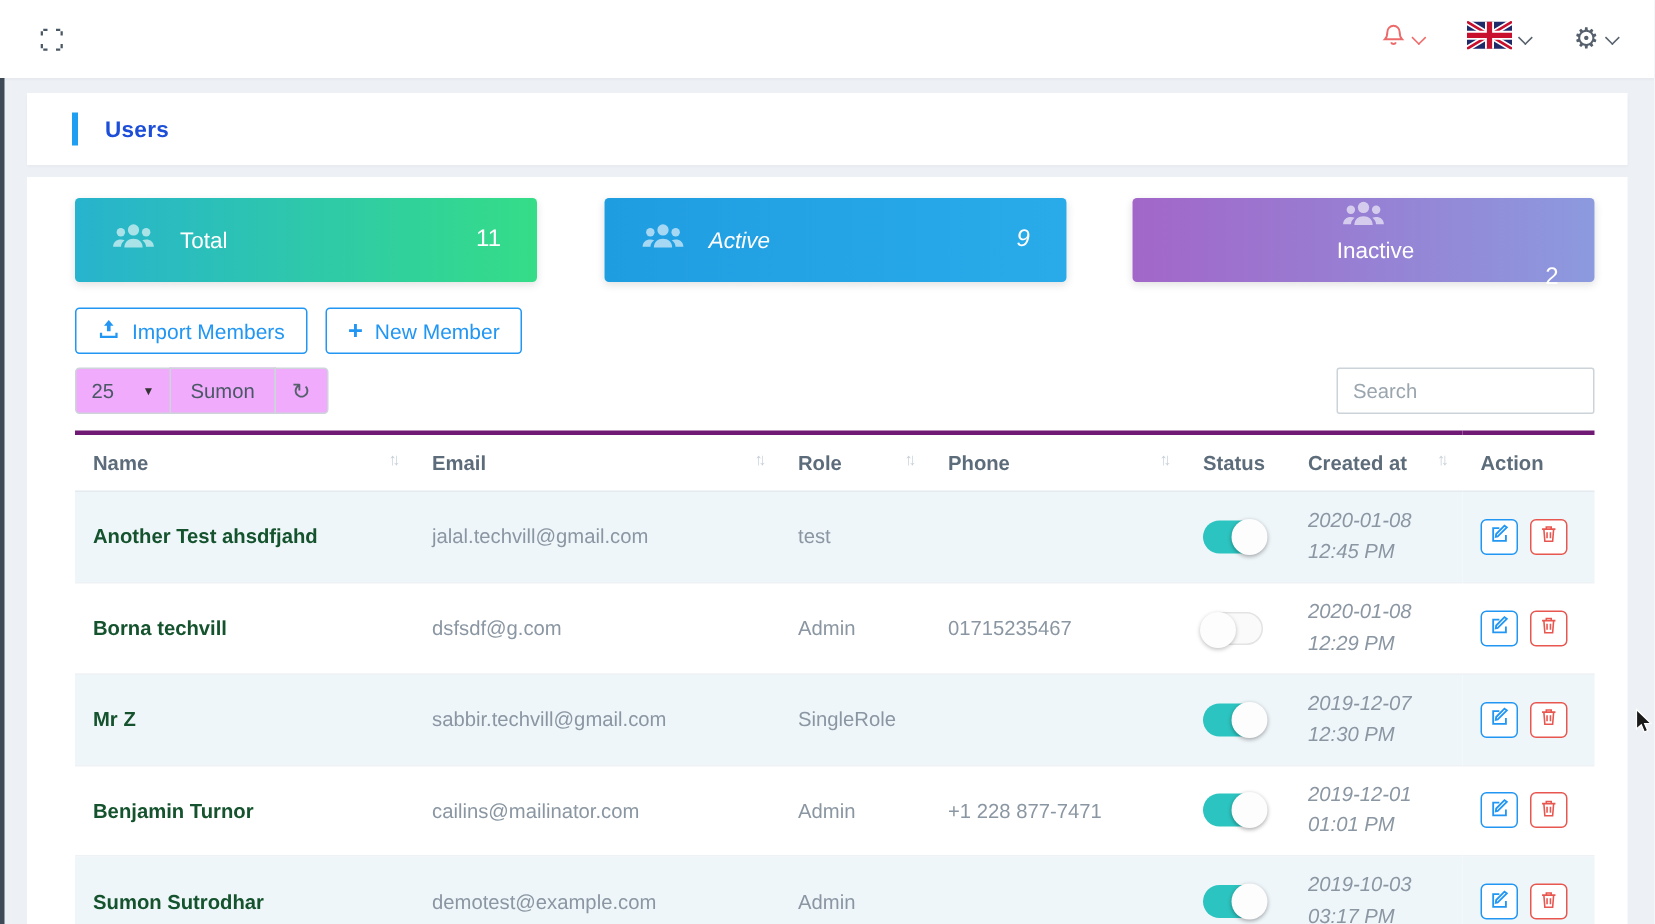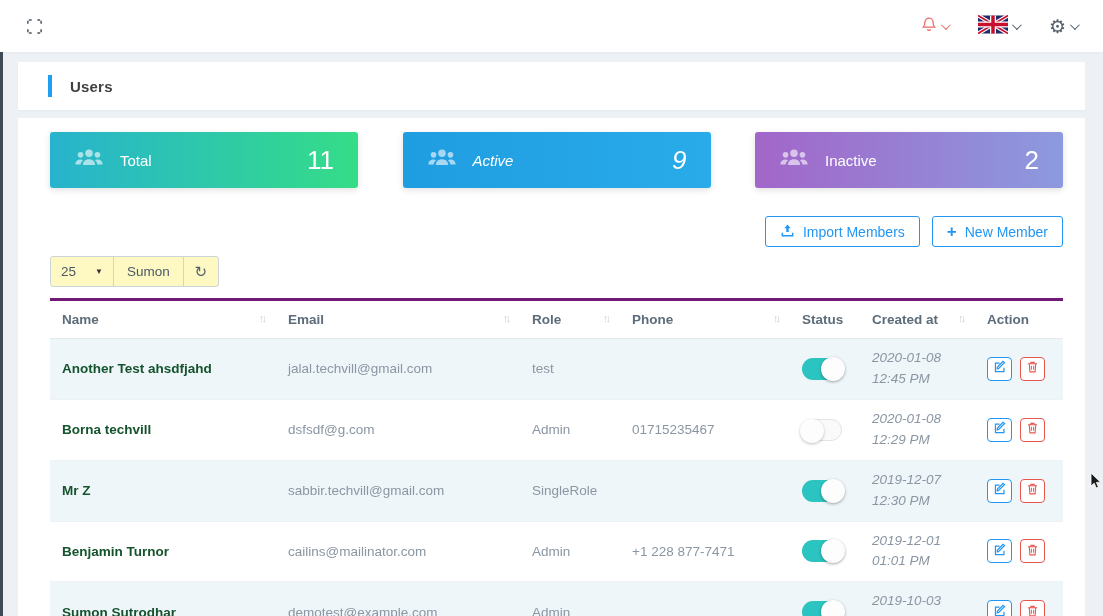--- a/index.html
+++ b/index.html
@@ -16,45 +16,45 @@
   .icon-btn { display:flex; align-items:center; gap:4px; cursor:pointer; }
   .chev { width:7px; height:7px; border-right:1.6px solid #55606c; border-bottom:1.6px solid #55606c;
           transform:rotate(45deg) translateY(-2px); display:inline-block; }
   .chev.red { border-color:#ed6a6a; }
   .gear-glyph { font-size:19px; color:#55606c; line-height:1; }
 
   
   .titlebar { position:absolute; left:18px; top:62px; width:1067px; height:48px; background:#fff;
               display:flex; align-items:center; box-shadow:0 1px 2px rgba(0,0,0,.03); }
   .title-accent { width:4px; height:22px; background:#1e9ff2; margin-left:30px; }
-  .title-text { font-size:15px; font-weight:700; color:#404040; margin-left:18px; letter-spacing:.2px; }
+  .title-text { font-size:15px; font-weight:700; color:#1d4ed8; margin-left:18px; letter-spacing:.2px; }
 
   
   .content { position:absolute; left:18px; top:118px; width:1067px; height:602px; background:#fff;
              padding:14px 22px 0 32px; }
 
   
   .stats { display:flex; justify-content:space-between; width:1013px; }
   .stat-card { width:308px; height:56px; border-radius:3px; display:flex; align-items:center;
                padding:0 24px; color:#fff; box-shadow:0 2px 6px rgba(0,0,0,.12); cursor:pointer; }
   .stat-card svg { opacity:.6; }
   .stat-label { font-size:15px; margin-left:16px; }
-  .stat-value { margin-left:auto; font-size:26px; }
-
-  
-  .btn-row { margin-top:28px; display:flex; gap:12px;justify-content:flex-end; }
+  .stat-value { margin-left:auto; font-size:16px; }
+
+  
+  .btn-row { margin-top:17px; display:flex; gap:12px; }
   .btn-outline { display:inline-flex; align-items:center; gap:8px; height:31px; padding:0 14px;
                  border:1px solid #2196f3; border-radius:3px; background:#fff; color:#2196f3;
                  font-size:14px; cursor:pointer; font-family:inherit; }
   .btn-outline .plus { font-size:17px; font-weight:700; line-height:1; }
 
   
   .ctrl-row { margin-top:9px; display:flex; align-items:center; width:1013px; }
   .group { display:flex; }
-  .ctrl { height:31px; border:1px solid #cdd4da; background:#fef9c3; display:inline-flex; align-items:center;
+  .ctrl { height:31px; border:1px solid #cdd4da; background:#f0abfc; display:inline-flex; align-items:center;
           font-size:13.5px; color:#4a5866; cursor:pointer; }
   .sel { width:64px; padding:0 10px; justify-content:space-between; border-radius:3px 0 0 3px; }
   .sel .caret { font-size:8px; color:#333; }
   .exp { padding:0 13px; margin-left:-1px; }
   .ref { width:36px; justify-content:center; margin-left:-1px; border-radius:0 3px 3px 0;
          font-size:15px; color:#55606c; }
   .search-box { margin-left:auto; width:172px; height:31px; border:1px solid #ccd4da; border-radius:2px;
                 padding:0 10px; font-size:13.5px; color:#4a5866; font-family:inherit; outline:none; }
   .search-box::placeholder { color:#9aa5ae; }
 
@@ -162,21 +162,21 @@
               <path d="M1.5 18 c0-3.4 2.4-5.3 5.5-5.3 1 0 1.9.2 2.7.6 -1.7 1.3-2.6 3-2.6 4.7 Z"></path>
             <circle cx="25" cy="7.6" r="3"></circle>
               <path d="M30.5 18 c0-3.4-2.4-5.3-5.5-5.3 -1 0-1.9.2-2.7.6 1.7 1.3 2.6 3 2.6 4.7 Z"></path>
             <circle cx="16" cy="6" r="4"></circle>
               <path d="M9.5 18.5 c0-4 2.9-6.2 6.5-6.2 s6.5 2.2 6.5 6.2 Z"></path>
           </svg>
         </span>
         <span class="stat-label">Active</span>
         <span class="stat-value">9</span>
       </div>
-      <div class="stat-card" style="background: linear-gradient(90deg, rgb(162, 102, 201), rgb(140, 154, 222));">
+      <div class="stat-card" style="background: linear-gradient(90deg, rgb(162, 102, 201), rgb(140, 154, 222)); flex-direction: column;">
         <span>
           <svg width="30" height="22" viewBox="0 0 32 22" fill="#fff">
             <circle cx="7" cy="7.6" r="3"></circle>
               <path d="M1.5 18 c0-3.4 2.4-5.3 5.5-5.3 1 0 1.9.2 2.7.6 -1.7 1.3-2.6 3-2.6 4.7 Z"></path>
             <circle cx="25" cy="7.6" r="3"></circle>
               <path d="M30.5 18 c0-3.4-2.4-5.3-5.5-5.3 -1 0-1.9.2-2.7.6 1.7 1.3 2.6 3 2.6 4.7 Z"></path>
             <circle cx="16" cy="6" r="4"></circle>
               <path d="M9.5 18.5 c0-4 2.9-6.2 6.5-6.2 s6.5 2.2 6.5 6.2 Z"></path>
           </svg>
         </span>
@@ -207,20 +207,21 @@
           <span>25</span>
           <span class="caret">▼</span>
         </span>
         <span class="ctrl exp">
           <span>Sumon</span>
         </span>
         <span class="ctrl ref">
           <span>↻</span>
         </span>
       </div>
+      <input class="search-box" type="text" placeholder="Search" style="">
     </div>
 
     <table>
       <thead>
         <tr>
             <th><span>Name</span><span class="sort">↑↓</span></th>
             <th><span>Email</span><span class="sort">↑↓</span></th>
             <th><span>Role</span><span class="sort">↑↓</span></th>
             <th><span>Phone</span><span class="sort">↑↓</span></th>
             <th><span>Status</span></th>

